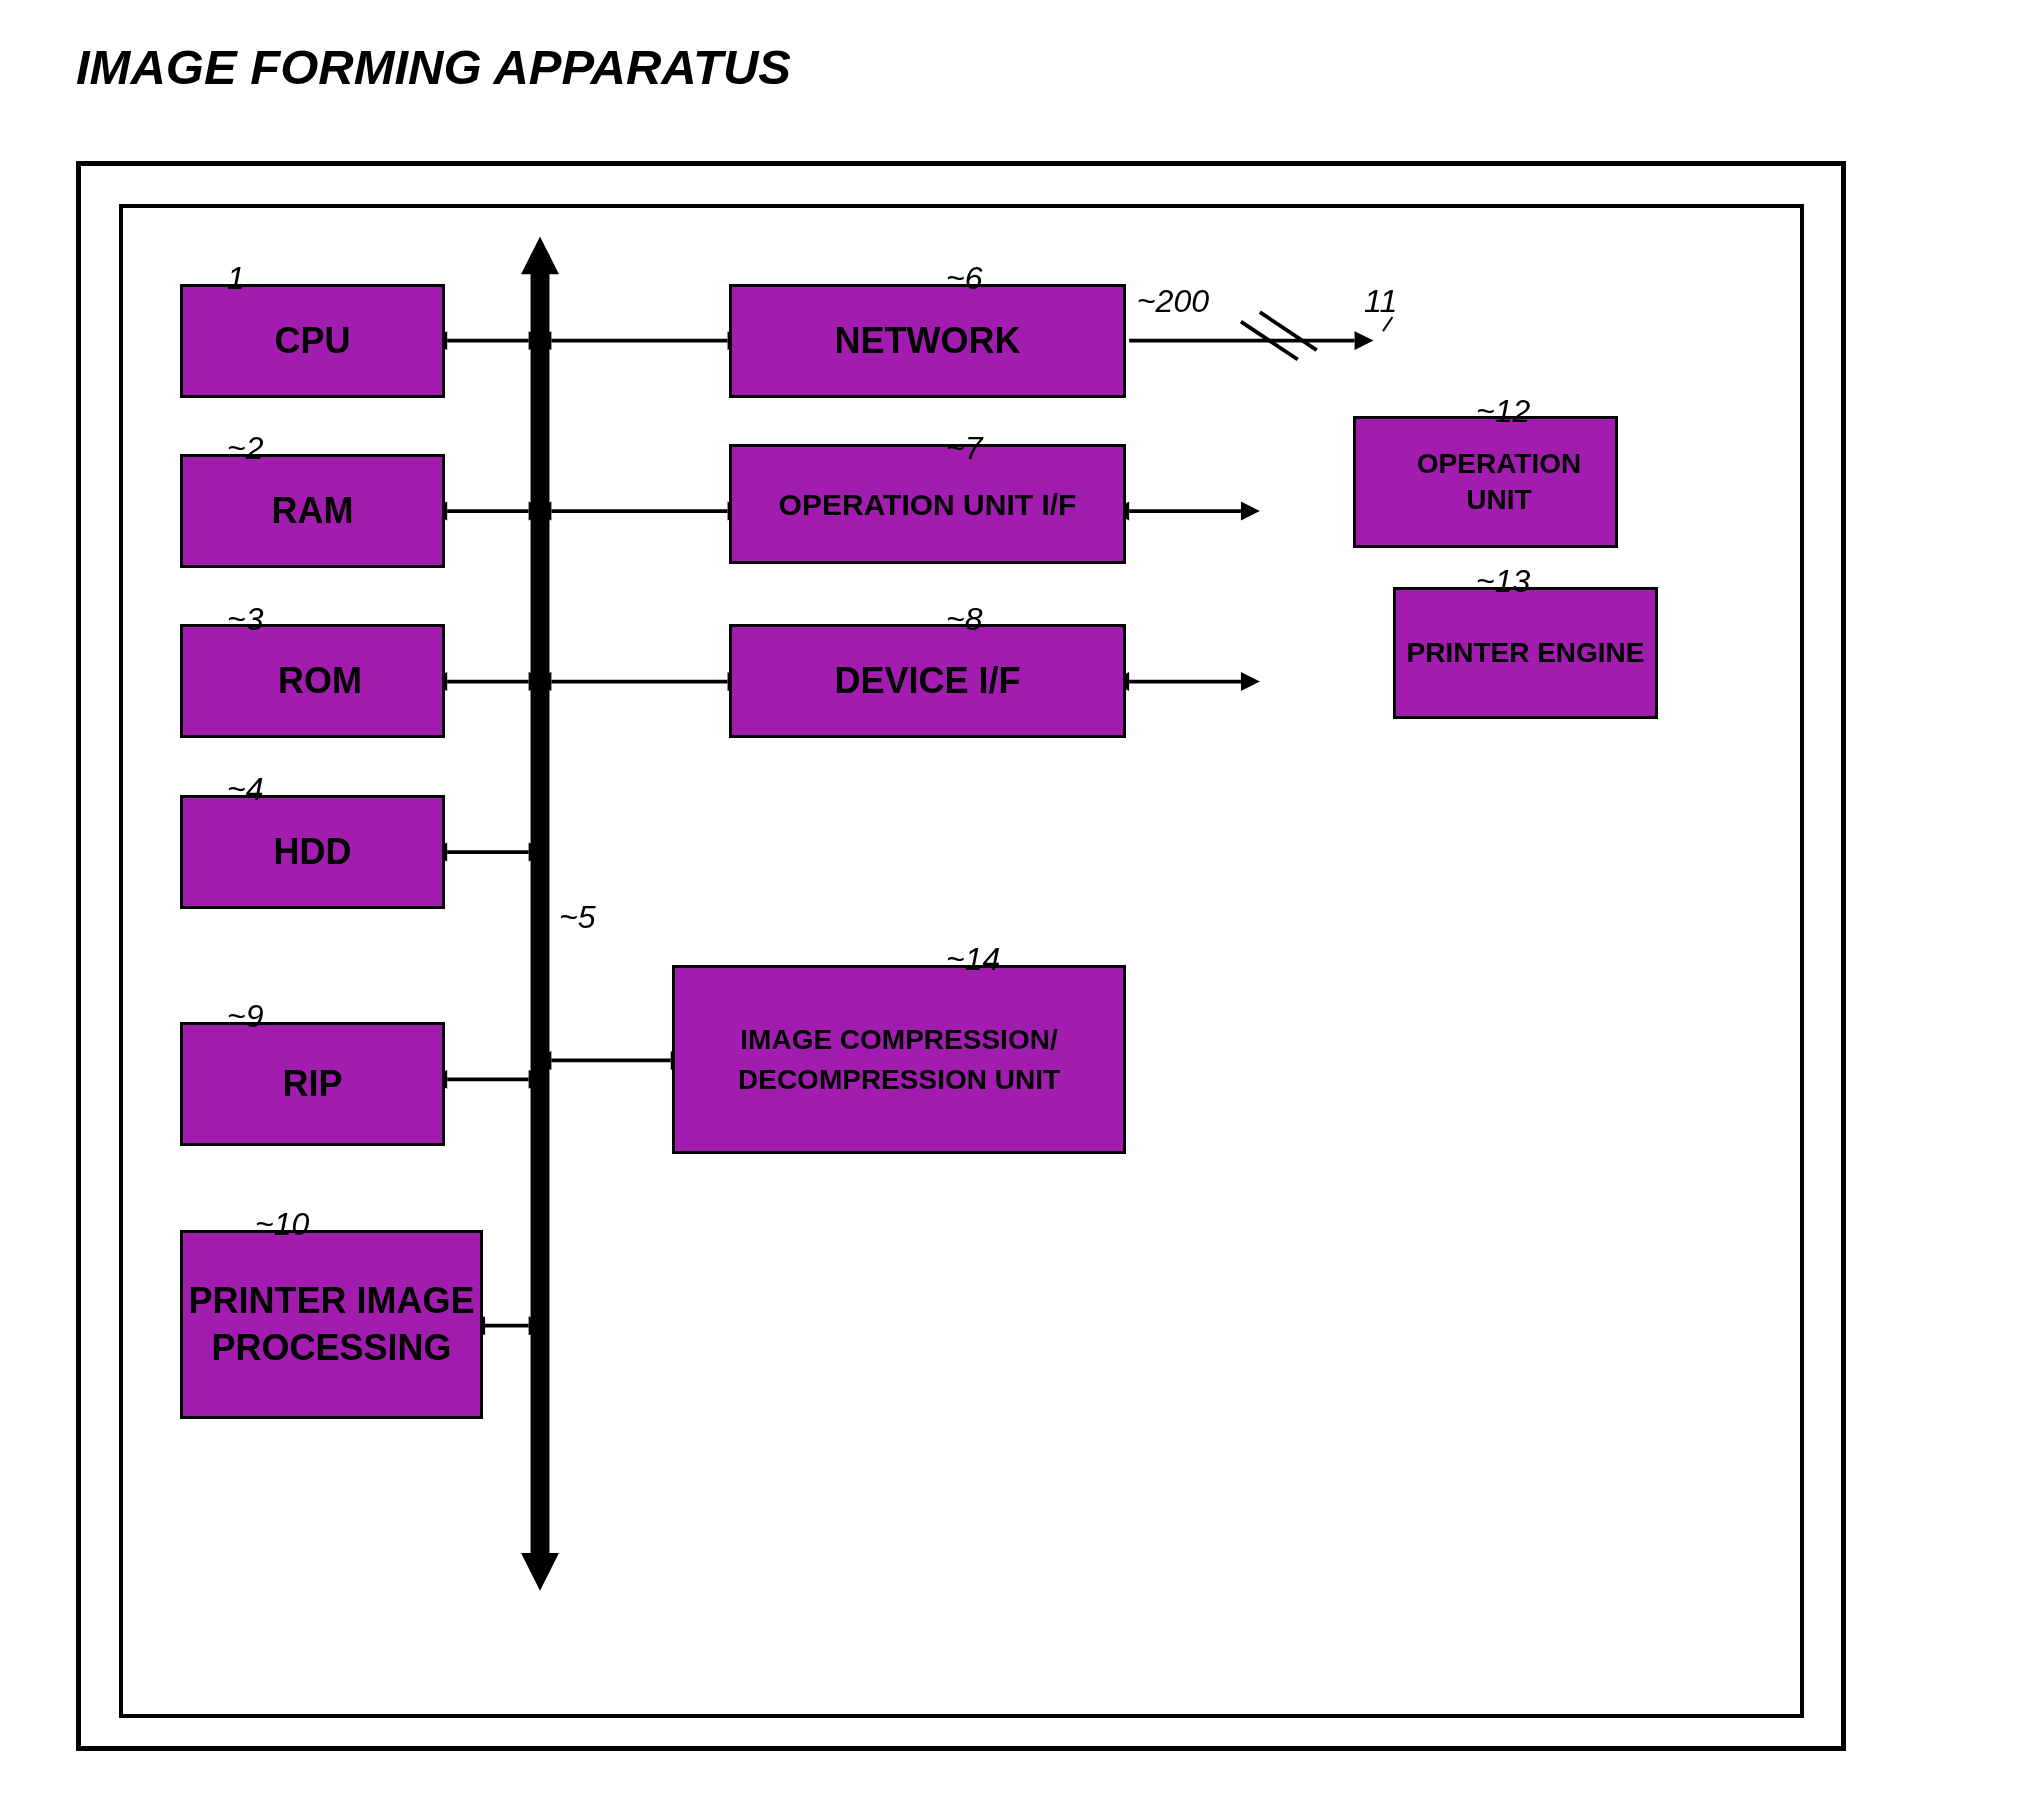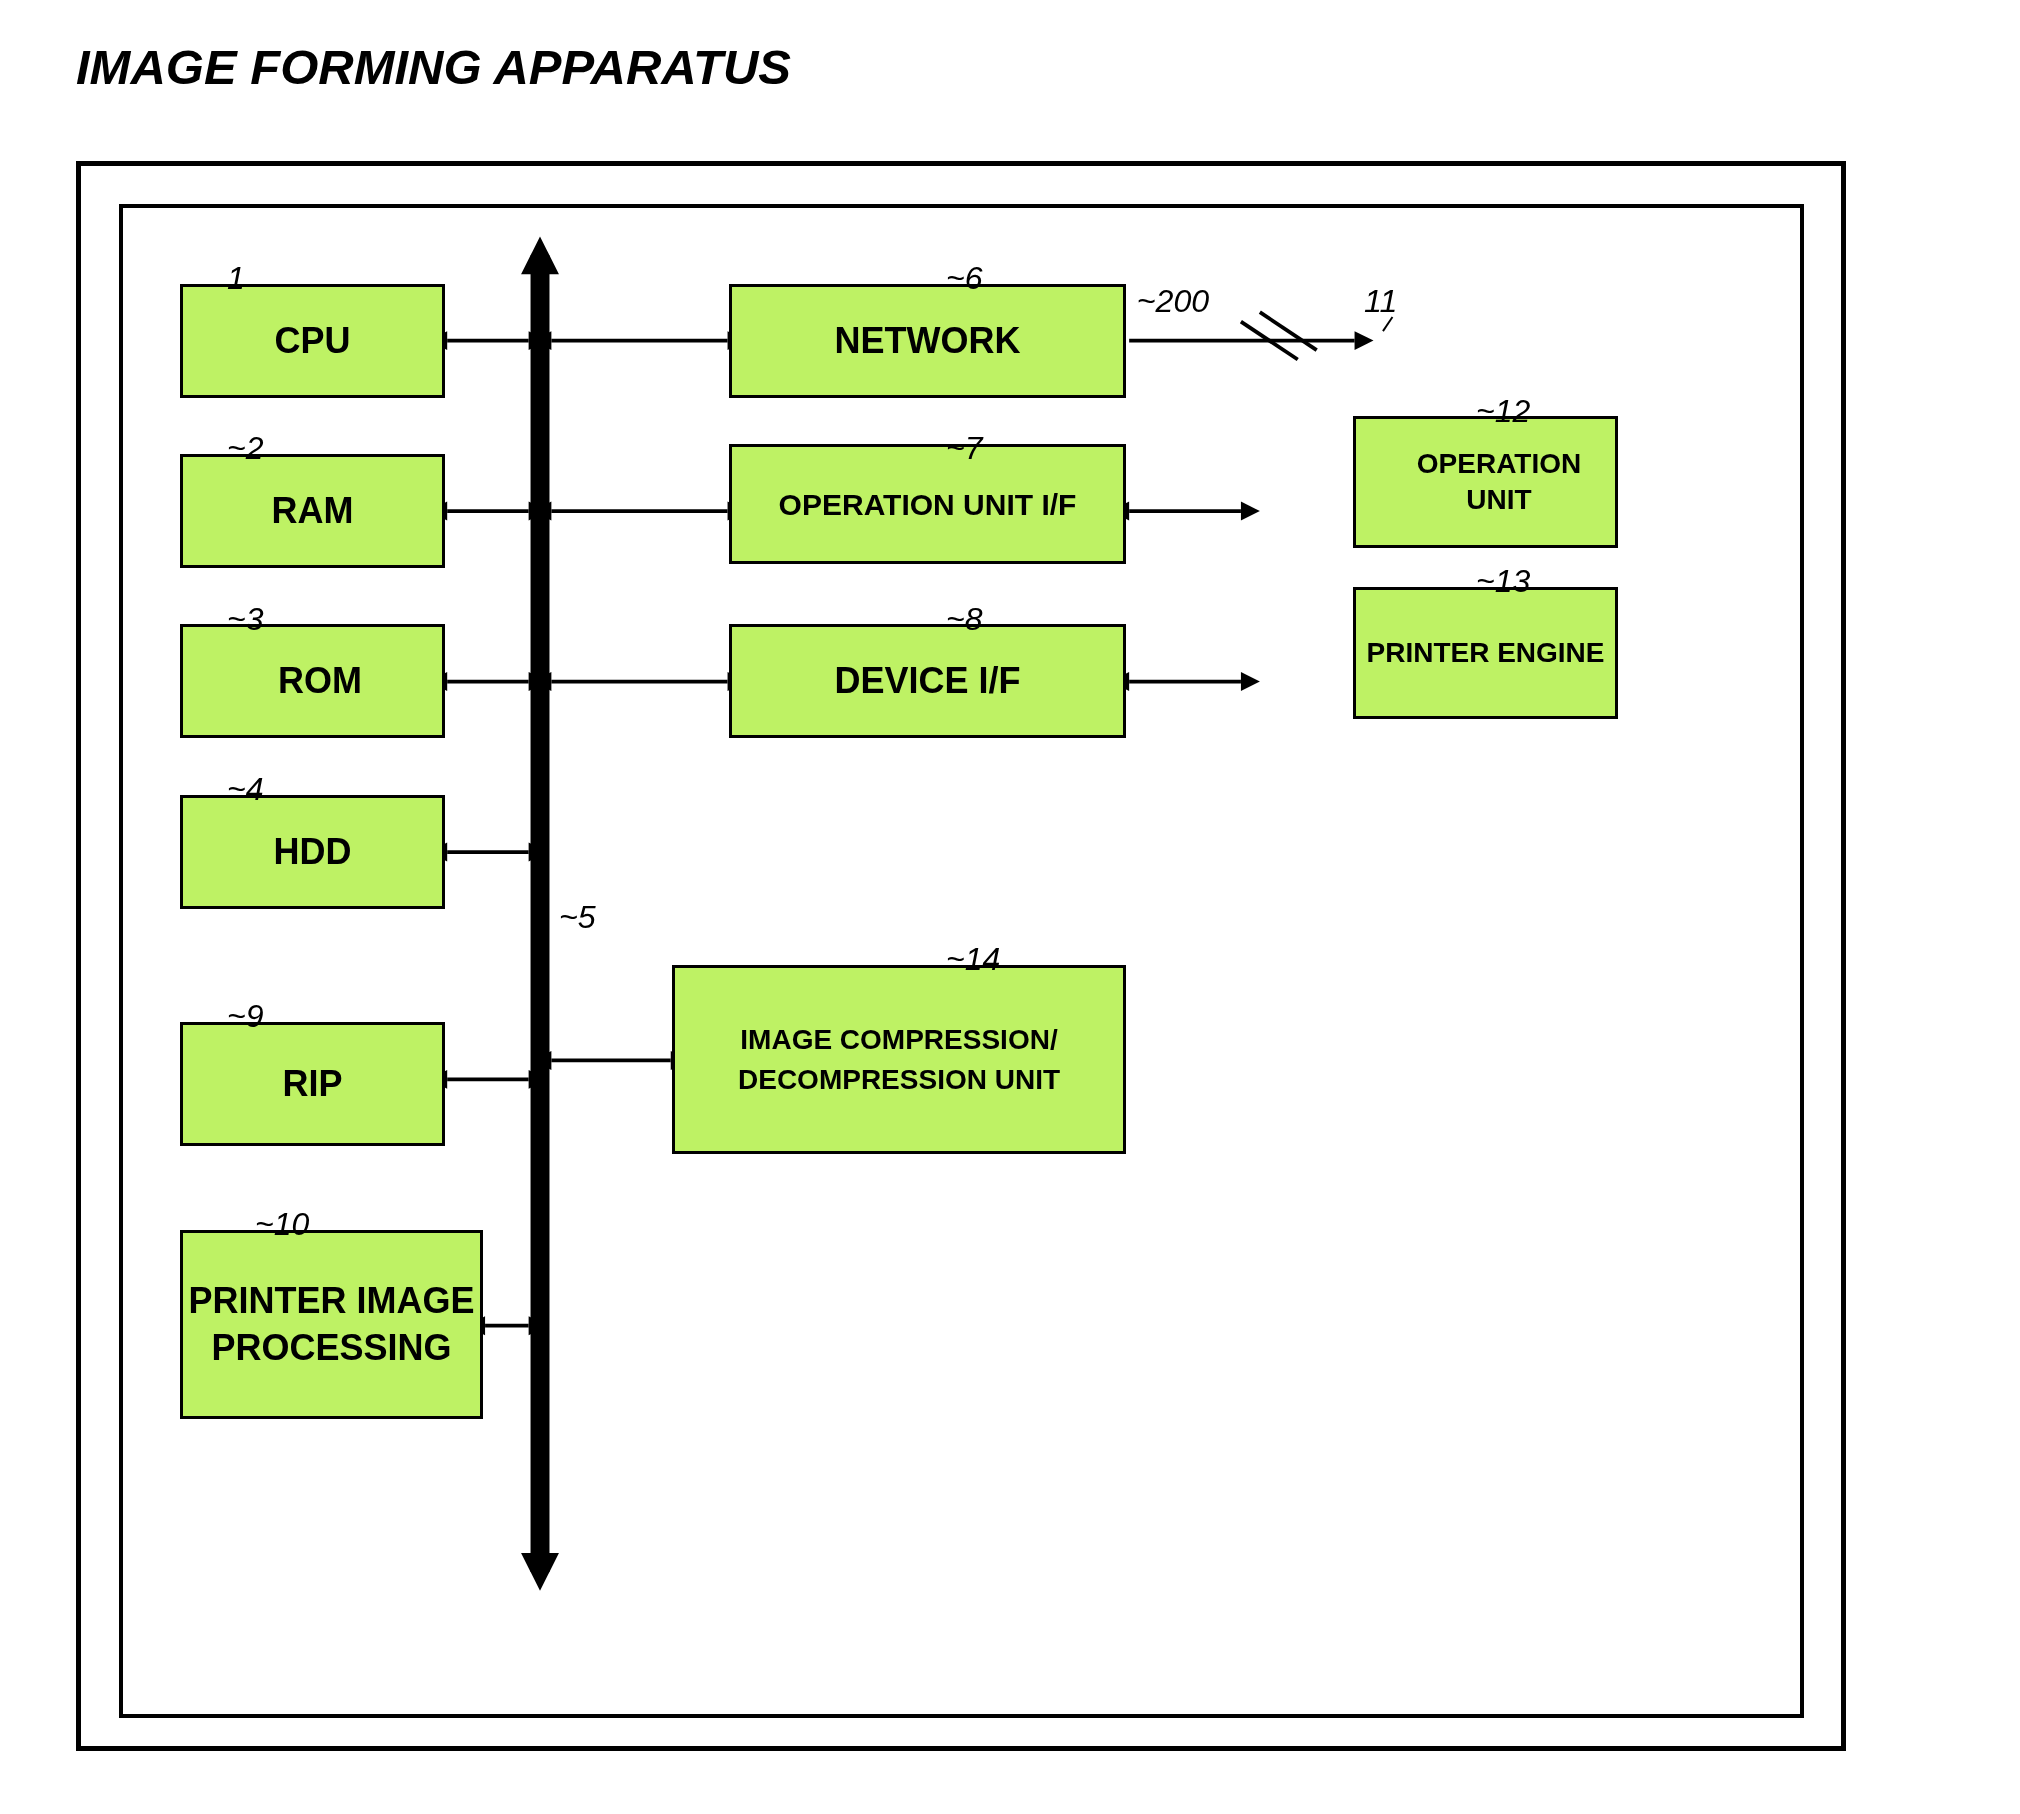--- a/index.html
+++ b/index.html
@@ -47,21 +47,21 @@
       width: 1685px;
       height: 1514px;
       border: 4.7px solid #000;
       background: #fff;
     }
 
     
     .comp-box {
       position: absolute;
       border: 3.8px solid #000;
-      background: #bef264;
+      background: #a21caf;
       display: flex;
       align-items: center;
       justify-content: center;
       text-align: center;
       font-size: 36px;
       font-weight: bold;
     }
 
     
     #cpu-box {
@@ -300,21 +300,21 @@
       <div class="comp-box" id="img-comp-box" style="font-size:28px; line-height:1.4;">
         <span>IMAGE COMPRESSION/ DECOMPRESSION UNIT</span>
       </div>
       <span class="ref-label" style="top:733px; left:823px;">~14</span>
 
       <div class="comp-box" id="opunit-box" style="font-size:28px; line-height:1.3;padding-left:27px;">
         <span>OPERATION UNIT</span>
       </div>
       <span class="ref-label" style="top:185px; left:1353px;">~12</span>
 
-      <div class="comp-box" id="printer-engine-box" style="font-size:28px; line-height:1.3;">
+      <div class="comp-box" id="printer-engine-box" style="font-size:28px; line-height:1.3;margin-left:40px;">
         <span>PRINTER ENGINE</span>
       </div>
       <span class="ref-label" style="top:355px; left:1353px;">~13</span>
 
     </div>
   </div>
 
 </div>
 
 

